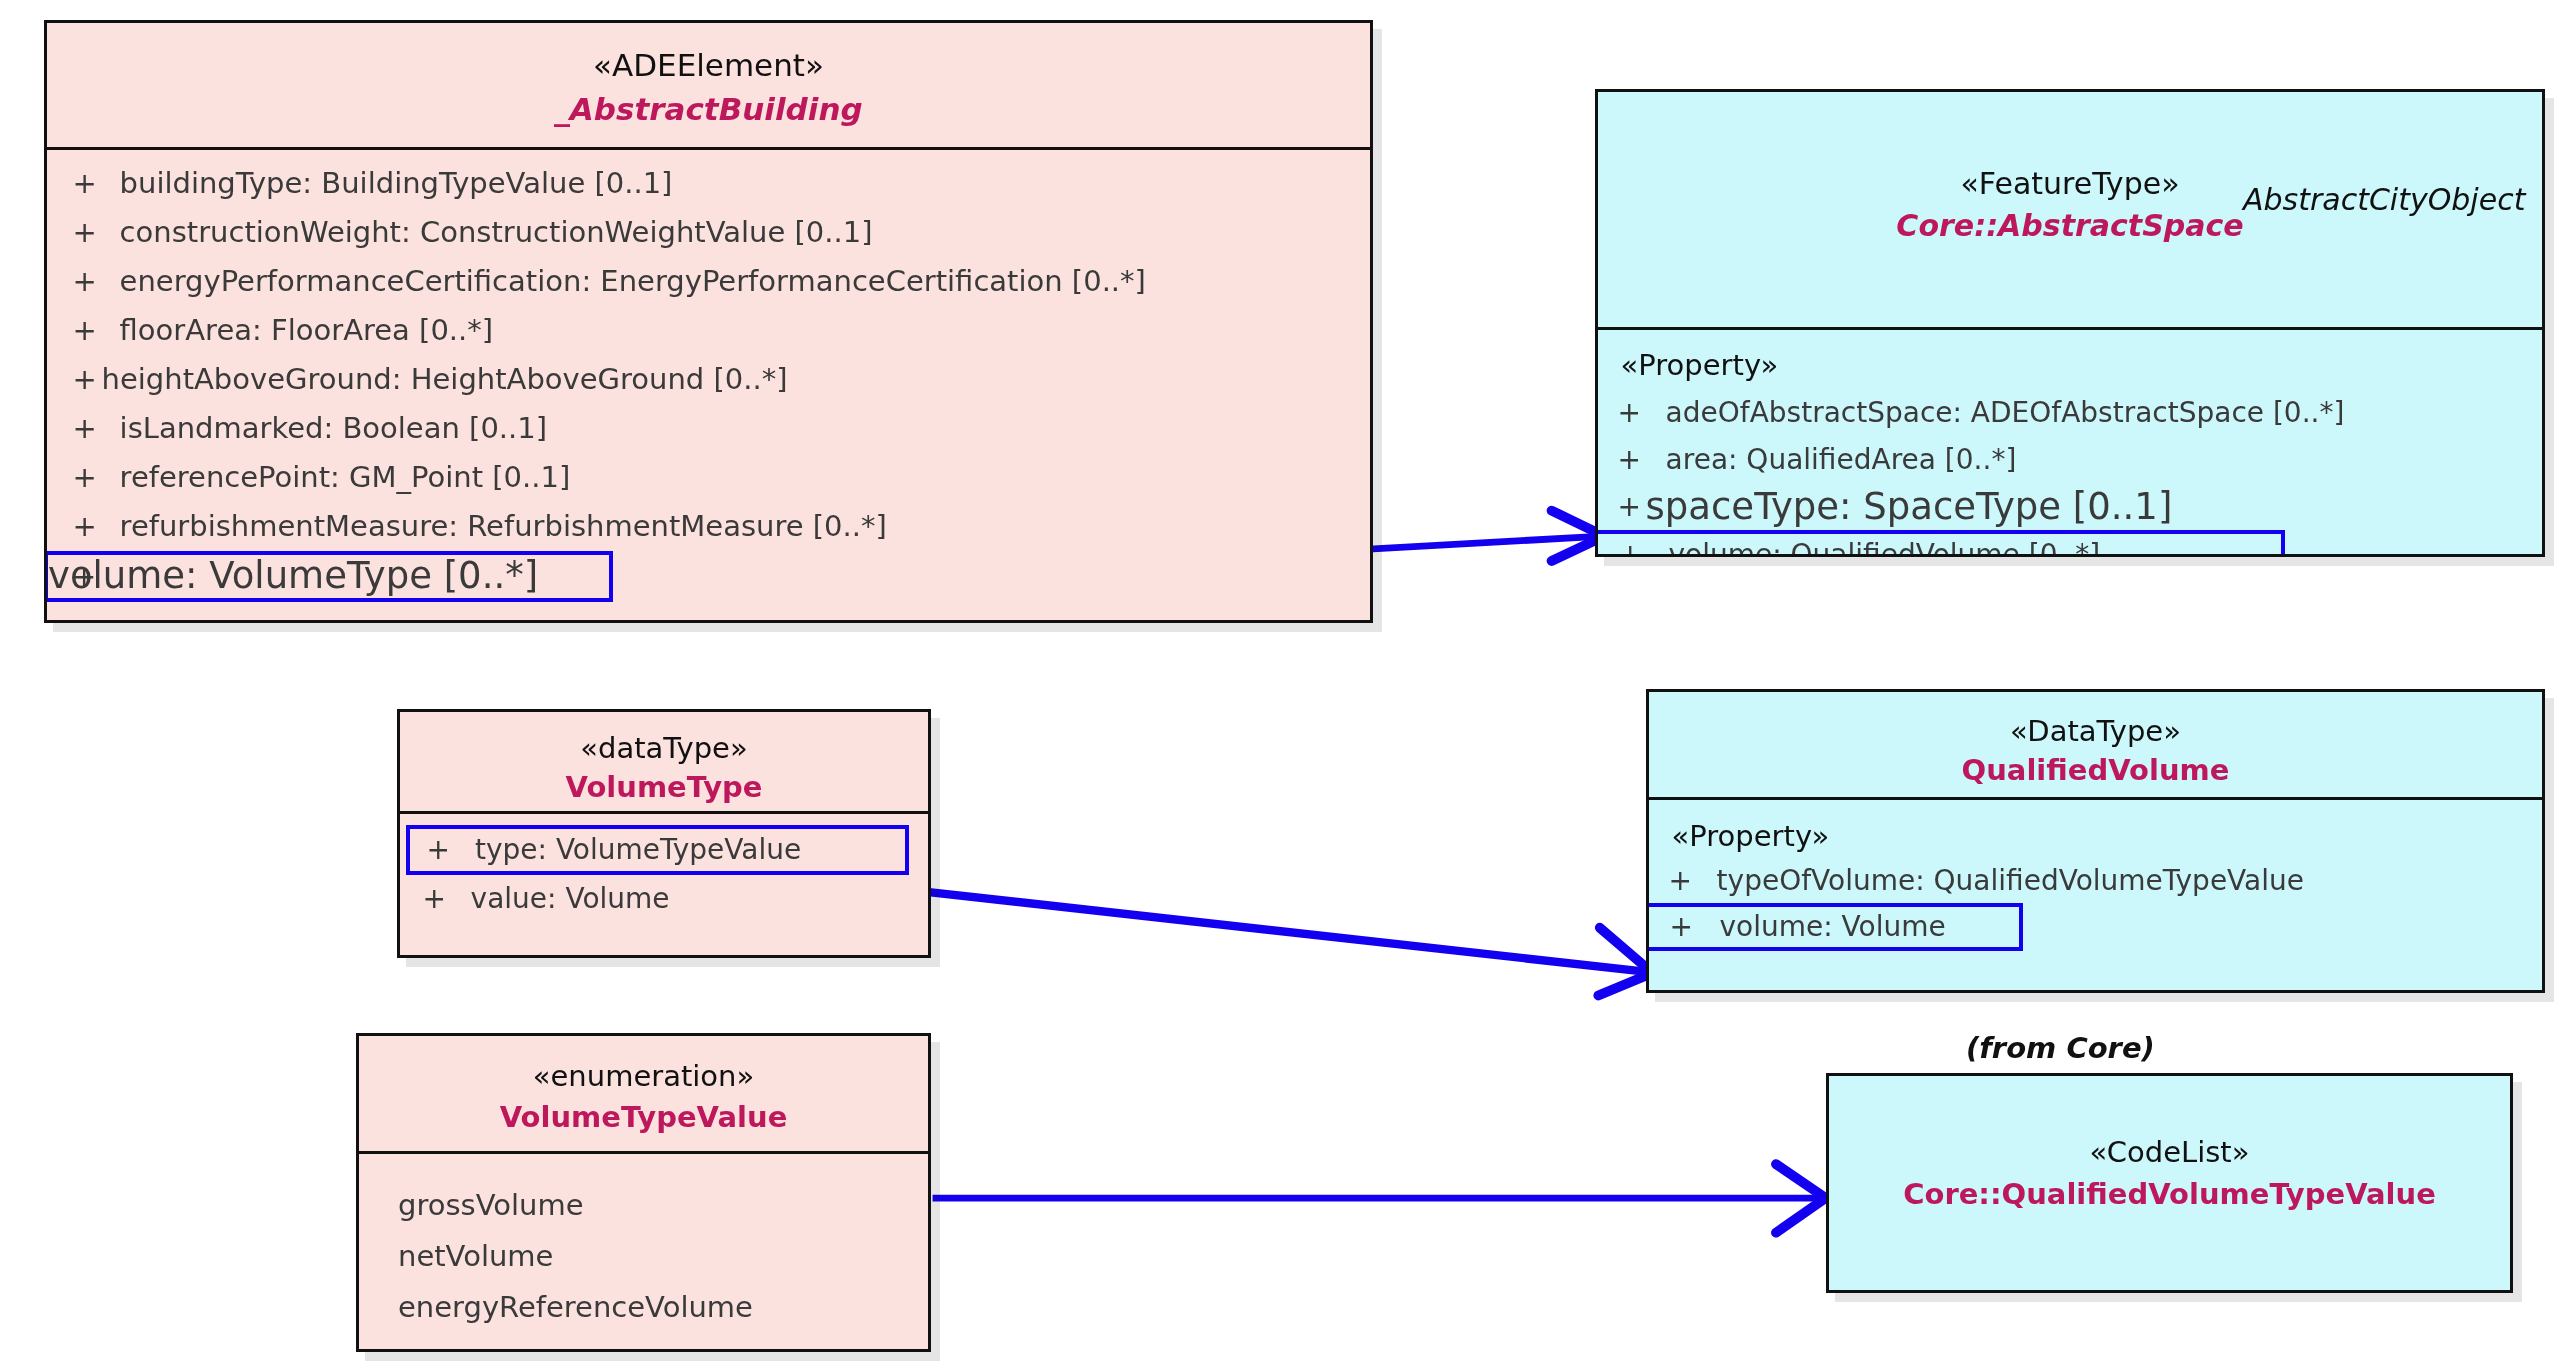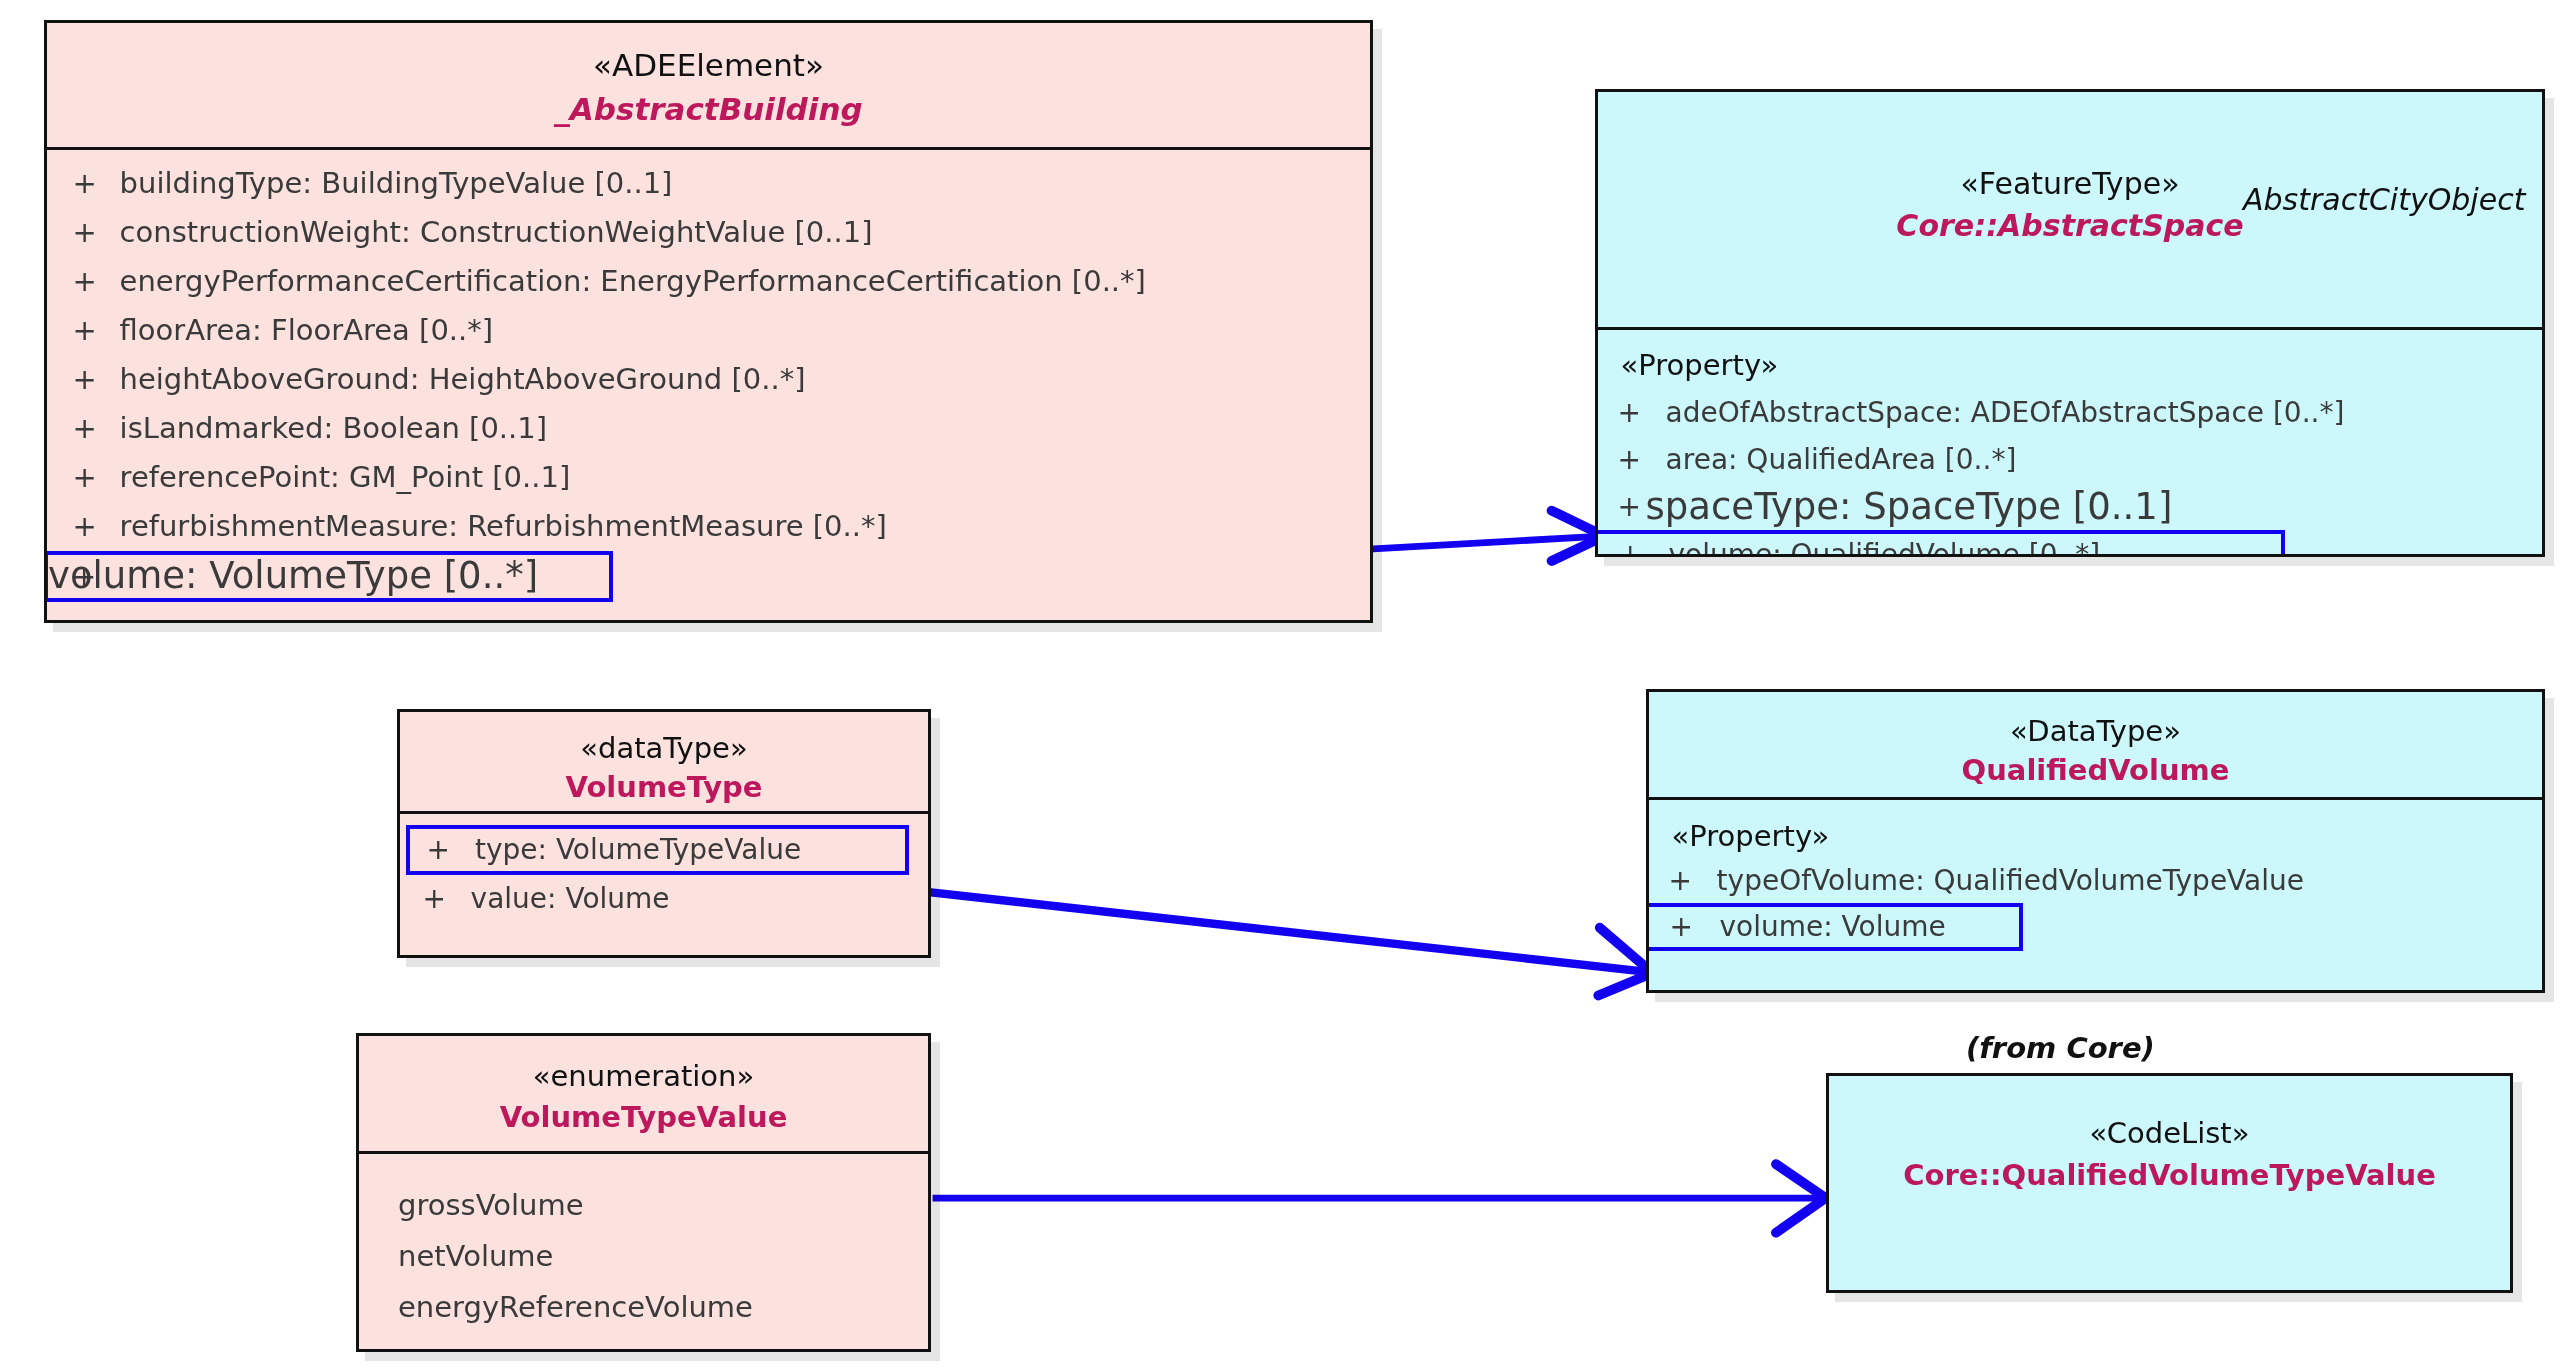--- a/index.html
+++ b/index.html
@@ -154,21 +154,21 @@
         <span class="attr-text" style="font-size:29px; line-height:49px; margin-left:47px;">energyPerformanceCertification: EnergyPerformanceCertification [0..*]</span>
       </div>
 
       <div class="attr-row" style="height:49px; padding-left:25.6px;">
         <span class="attr-vis" style="font-size:29px; line-height:49px; left:25.6px;">+</span>
         <span class="attr-text" style="font-size:29px; line-height:49px; margin-left:47px;">floorArea: FloorArea [0..*]</span>
       </div>
 
       <div class="attr-row" style="height:49px; padding-left:25.6px;">
         <span class="attr-vis" style="font-size:29px; line-height:49px; left:25.6px;">+</span>
-        <span class="attr-text" style="font-size:29px; line-height:49px; margin-left:47px;">heightAboveGround: HeightAboveGround [0..*]</span>
+        <span class="attr-text" style="font-size:29px; line-height:49px; margin-left:29px;">heightAboveGround: HeightAboveGround [0..*]</span>
       </div>
 
       <div class="attr-row" style="height:49px; padding-left:25.6px;">
         <span class="attr-vis" style="font-size:29px; line-height:49px; left:25.6px;">+</span>
         <span class="attr-text" style="font-size:29px; line-height:49px; margin-left:47px;">isLandmarked: Boolean [0..1]</span>
       </div>
 
       <div class="attr-row" style="height:49px; padding-left:25.6px;">
         <span class="attr-vis" style="font-size:29px; line-height:49px; left:25.6px;">+</span>
         <span class="attr-text" style="font-size:29px; line-height:49px; margin-left:47px;">referencePoint: GM_Point [0..1]</span>
@@ -274,20 +274,20 @@
     <div class="compartment divider" style="padding-top:25.6px; padding-left:39px;">
       <div class="enum-lit" style="font-size:29px; line-height:51px;">grossVolume</div>
       <div class="enum-lit" style="font-size:29px; line-height:51px;">netVolume</div>
       <div class="enum-lit" style="font-size:29px; line-height:51px;">energyReferenceVolume</div>
     </div>
   </div>
 
   <div class="external-label" style="left:1966px; top:1029px; font-size:29px; line-height:38px;">(from Core)</div>
 
   <div class="uml-box cyan" style="left:1826px; top:1073px; width:687px; height:220px;">
-    <div class="compartment header" style="height:100%; padding-top:36px;">
+    <div class="compartment header" style="height:100%; padding-top:55px;">
       <div class="stereotype" style="font-size:29px; line-height:42px;">«CodeList»</div>
       <div class="classname" style="font-size:29px; line-height:42px;">Core::QualifiedVolumeTypeValue</div>
     </div>
   </div>
 
 </div>
 
 
 </body></html>

